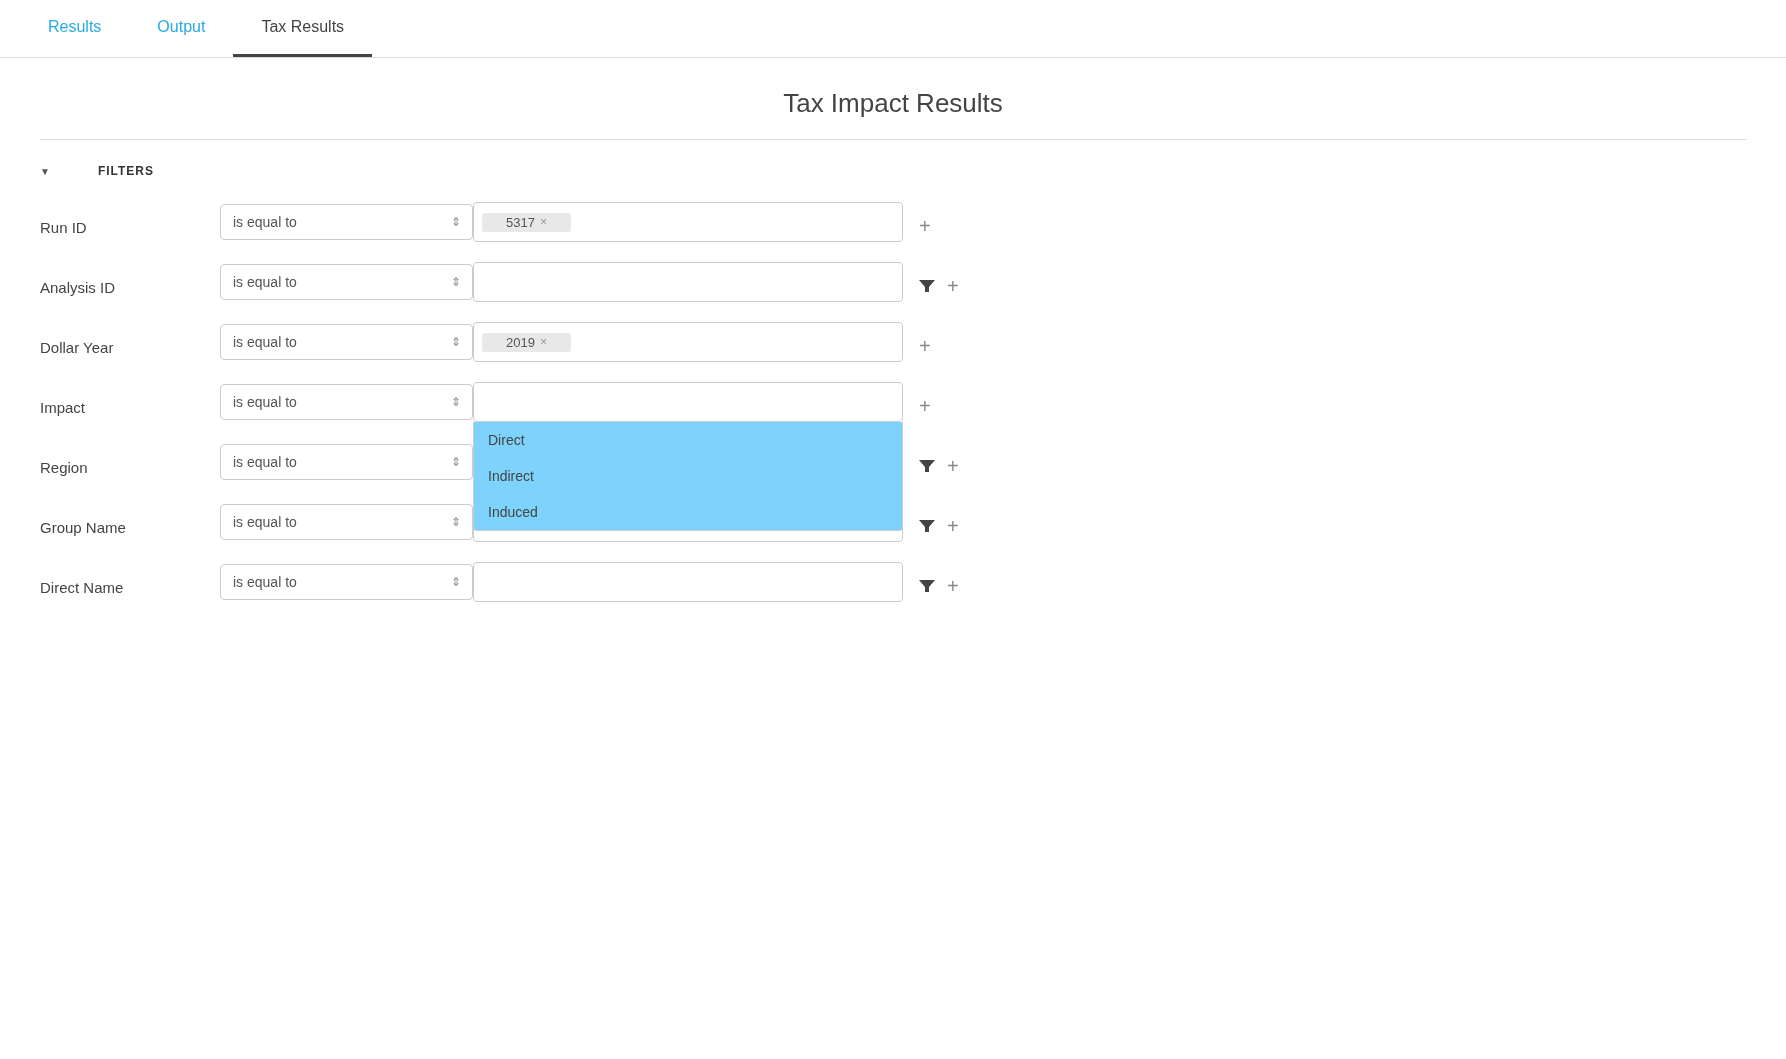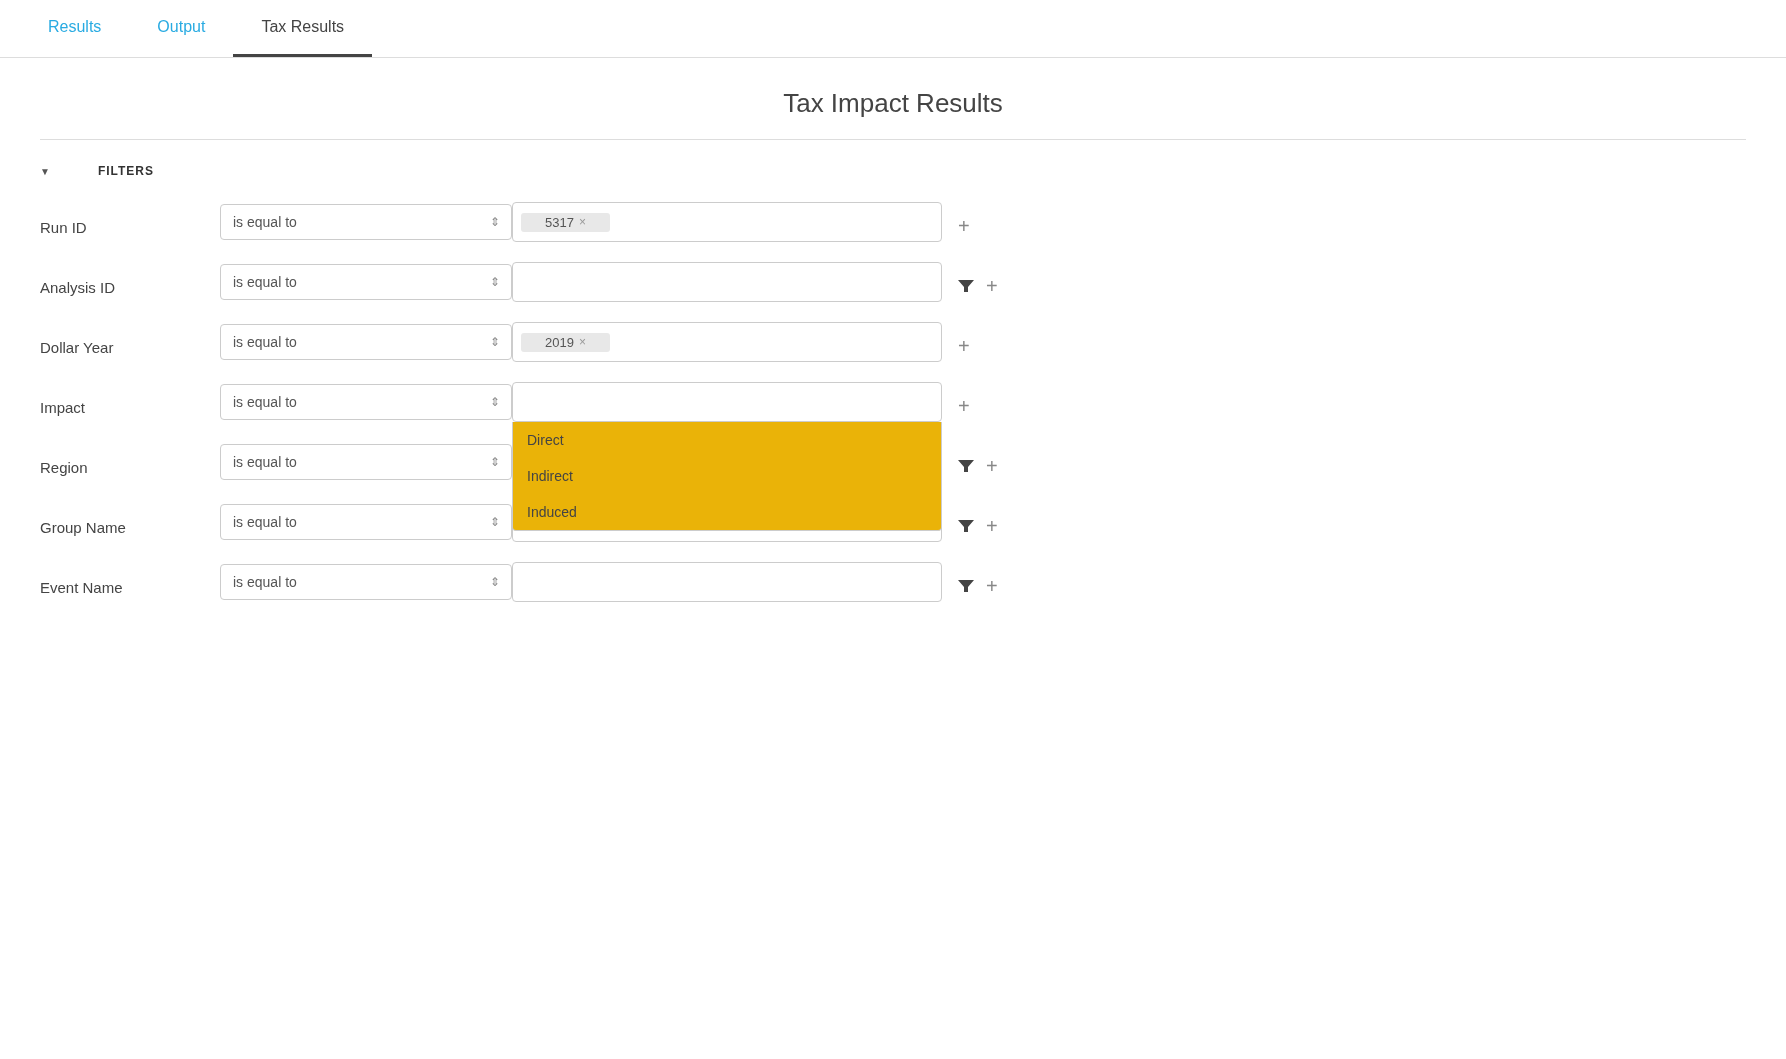--- a/index.html
+++ b/index.html
@@ -72,21 +72,21 @@
     }
     .filter-label {
       width: 180px;
       padding-top: 10px;
       font-size: 15px;
       color: #444;
       flex-shrink: 0;
     }
     .filter-select-wrap {
       position: relative;
-      width: 292px;
+      width: 253px;
       flex-shrink: 0;
     }
     .filter-select {
       width: 100%;
       padding: 9px 36px 9px 12px;
       border: 1px solid #ccc;
       border-radius: 4px;
       appearance: none;
       -webkit-appearance: none;
       font-size: 14px;
@@ -175,21 +175,21 @@
     .dropdown-container {
       position: relative;
     }
     .dropdown-menu {
       position: absolute;
       top: 100%;
       left: 0;
       right: 0;
       border: 1px solid #ccc;
       border-top: none;
-      background: #eab308;
+      background: #7dd3fc;
       z-index: 100;
       border-radius: 0 0 4px 4px;
     }
     .dropdown-item {
       padding: 10px 14px;
       font-size: 14px;
       color: #444;
       cursor: pointer;
     }
 
@@ -291,21 +291,21 @@
         <div class="filter-select-wrap"><select class="filter-select"><option value="is equal to">is equal to</option><option value="is not equal to">is not equal to</option><option value="contains">contains</option><option value="does not contain">does not contain</option></select><span class="select-arrow">⇕</span></div>
         <div class="filter-input-wrap"><input class="filter-input" type="text" style=""></div>
         <div class="filter-actions">
           <span class="action-icon" style="width: 16px; height: 16px; display: inline-block; position: relative; cursor: pointer;"><svg width="16" height="16" viewBox="0 0 16 16" fill="#444">
       <polygon points="0,2 16,2 10,9 10,14 6,14 6,9"></polygon>
     </svg></span>
           <span class="plus-icon">+</span>
         </div>
       </div>
       <div class="filter-row">
-        <div class="filter-label">Event Name</div>
+        <div class="filter-label">Direct Name</div>
         <div class="filter-select-wrap"><select class="filter-select"><option value="is equal to">is equal to</option><option value="is not equal to">is not equal to</option><option value="contains">contains</option><option value="does not contain">does not contain</option></select><span class="select-arrow">⇕</span></div>
         <div class="filter-input-wrap"><input class="filter-input" type="text" style=""></div>
         <div class="filter-actions">
           <span class="action-icon" style="width: 16px; height: 16px; display: inline-block; position: relative; cursor: pointer;"><svg width="16" height="16" viewBox="0 0 16 16" fill="#444">
       <polygon points="0,2 16,2 10,9 10,14 6,14 6,9"></polygon>
     </svg></span>
           <span class="plus-icon">+</span>
         </div>
       </div>
     </div>

